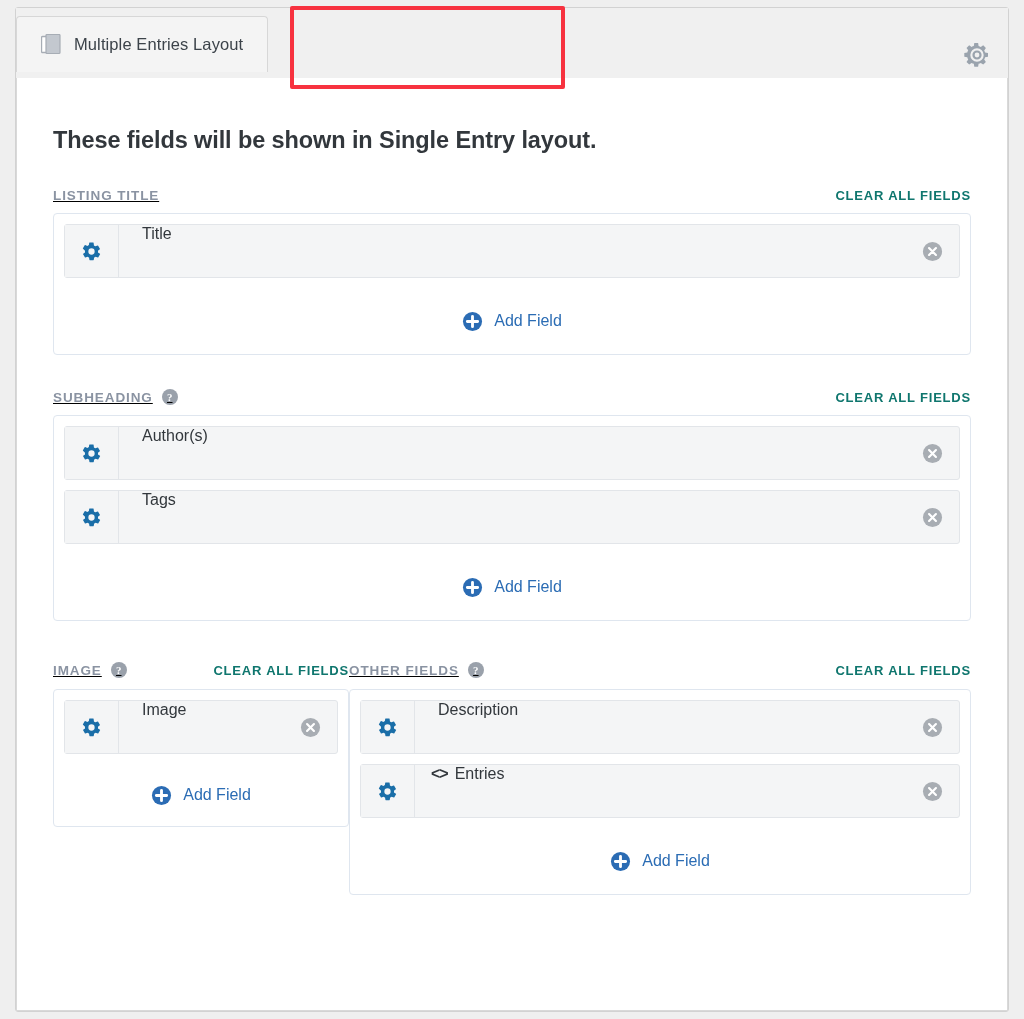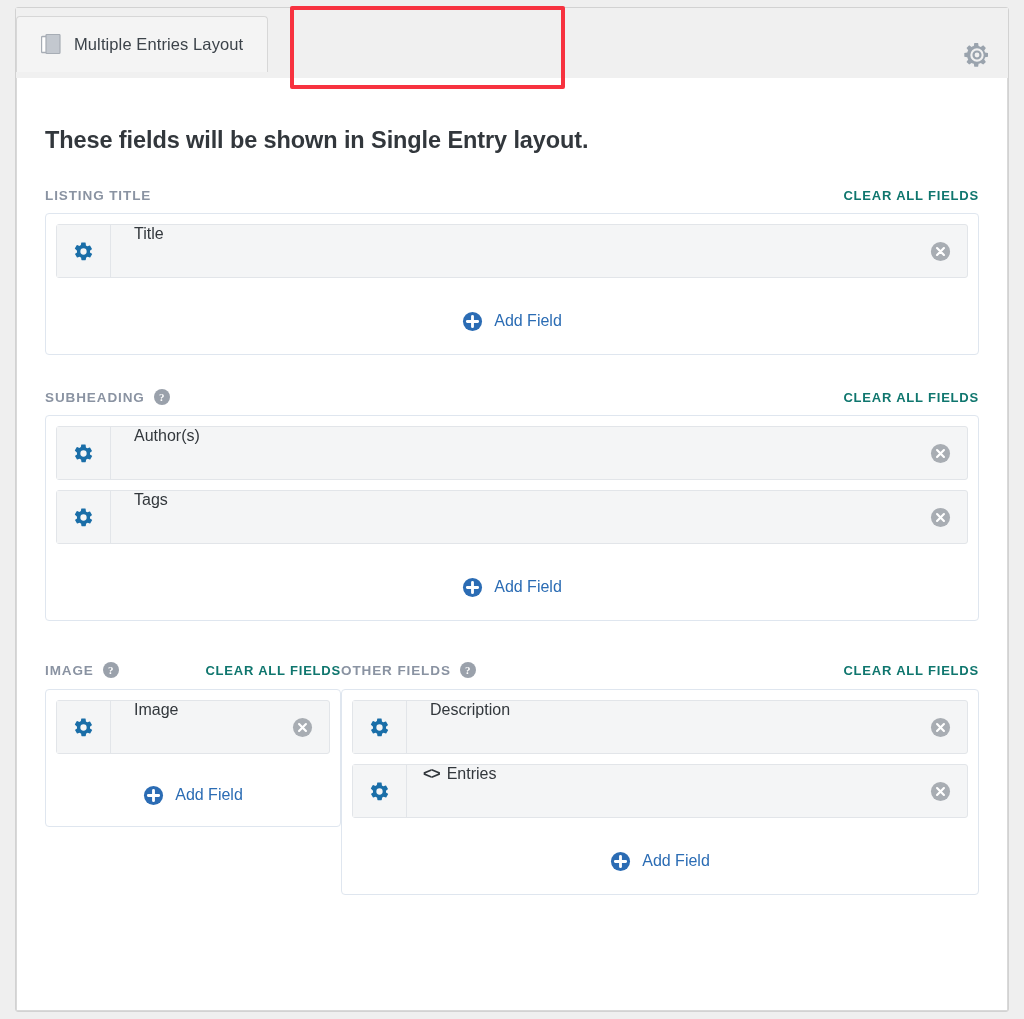--- a/index.html
+++ b/index.html
@@ -79,40 +79,40 @@
   }
 
   
   .card {
     position: absolute;
     left: 16px; top: 78px;
     width: 992px; height: 933px;
     background: #ffffff;
     border: 1px solid #d9d9d9;
     border-top: none;
-    padding: 0 28px;
+    padding: 0 36px;
     overflow: hidden;
   }
   .page-title {
     margin: 49px 0 0 0;
     font-size: 23.5px;
     font-weight: bold;
     color: #32373c;
     letter-spacing: -.1px;
   }
 
   
   .sect-head {
     display: flex;
     align-items: center;
     justify-content: space-between;
     margin-top: 34px;
     margin-bottom: 10px;
   }
-  .sect-label-wrap { display: flex; align-items: center; gap: 9px; }
+  .sect-label-wrap { display: flex; align-items: center; gap: 9px; text-decoration: underline; }
   .sect-label {
     font-size: 13.5px;
     font-weight: bold;
     letter-spacing: .9px;
     color: #8a93a2;
     text-transform: uppercase;
   }
   .clear-all {
     font-size: 13px;
     font-weight: bold;

